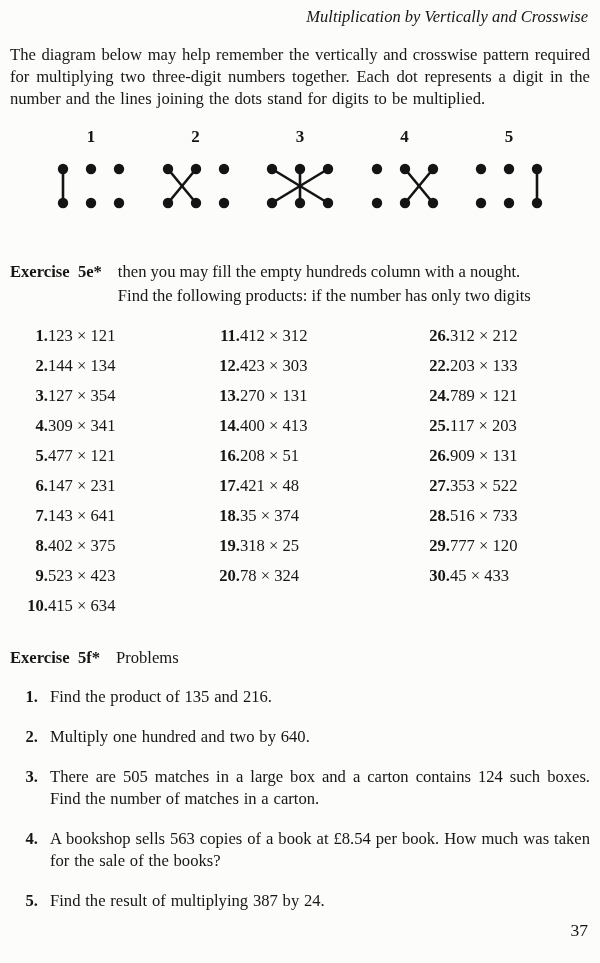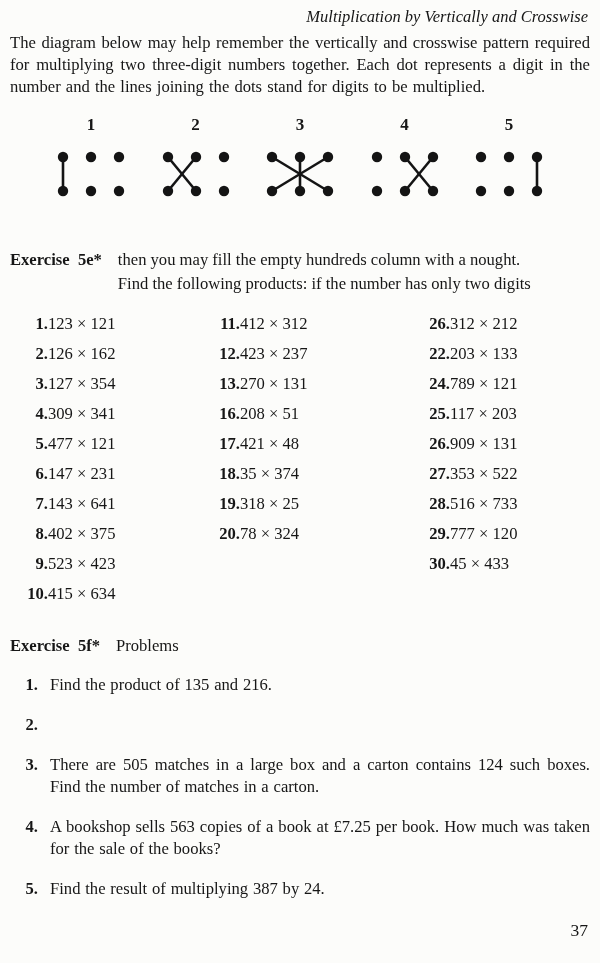--- a/index.html
+++ b/index.html
@@ -18,21 +18,21 @@
 
   .running-head {
     text-align: right;
     font-style: italic;
     font-size: 16.5px;
     line-height: 22px;
     padding-right: 2px;
   }
 
   .intro {
-    margin: 4px 0 0 0;
+    margin: 16px 0 0 0;
     font-size: 16.6px;
     line-height: 22px;
     text-align: justify;
     word-spacing: 0.06em;
   }
 
   .diagram {
     margin-top: 16px;
     display: flex;
     justify-content: space-between;
@@ -163,21 +163,21 @@
   </div>
 
   <div class="grid">
     <div class="col">
         <div class="prob">
         <span class="pnum">1.</span>
         <span class="pexpr">123 × 121</span>
       </div>
         <div class="prob">
         <span class="pnum">2.</span>
-        <span class="pexpr">126 × 162</span>
+        <span class="pexpr">144 × 134</span>
       </div>
         <div class="prob">
         <span class="pnum">3.</span>
         <span class="pexpr">127 × 354</span>
       </div>
         <div class="prob">
         <span class="pnum">4.</span>
         <span class="pexpr">309 × 341</span>
       </div>
         <div class="prob">
@@ -205,25 +205,29 @@
         <span class="pexpr">415 × 634</span>
       </div>
       </div>
     <div class="col">
         <div class="prob">
         <span class="pnum">11.</span>
         <span class="pexpr">412 × 312</span>
       </div>
         <div class="prob">
         <span class="pnum">12.</span>
-        <span class="pexpr">423 × 237</span>
+        <span class="pexpr">423 × 303</span>
       </div>
         <div class="prob">
         <span class="pnum">13.</span>
         <span class="pexpr">270 × 131</span>
+      </div>
+        <div class="prob">
+        <span class="pnum">14.</span>
+        <span class="pexpr">400 × 413</span>
       </div>
         <div class="prob">
         <span class="pnum">16.</span>
         <span class="pexpr">208 × 51</span>
       </div>
         <div class="prob">
         <span class="pnum">17.</span>
         <span class="pexpr">421 × 48</span>
       </div>
         <div class="prob">
@@ -284,28 +288,29 @@
     <span class="ex-sub">Problems</span>
   </div>
 
   <div class="wlist">
       <div class="wprob">
       <span class="wnum">1.</span>
       <span class="wtext">Find the product of 135 and 216.</span>
     </div>
       <div class="wprob">
       <span class="wnum">2.</span>
+      <span class="wtext">Multiply one hundred and two by 640.</span>
     </div>
       <div class="wprob">
       <span class="wnum">3.</span>
       <span class="wtext">There are 505 matches in a large box and a carton contains 124 such boxes. Find the number of matches in a carton.</span>
     </div>
       <div class="wprob">
       <span class="wnum">4.</span>
-      <span class="wtext">A bookshop sells 563 copies of a book at £7.25 per book. How much was taken for the sale of the books?</span>
+      <span class="wtext">A bookshop sells 563 copies of a book at £8.54 per book. How much was taken for the sale of the books?</span>
     </div>
       <div class="wprob">
       <span class="wnum">5.</span>
       <span class="wtext">Find the result of multiplying 387 by 24.</span>
     </div>
     </div>
 
   <div class="pageno">37</div>
 
 </div>

